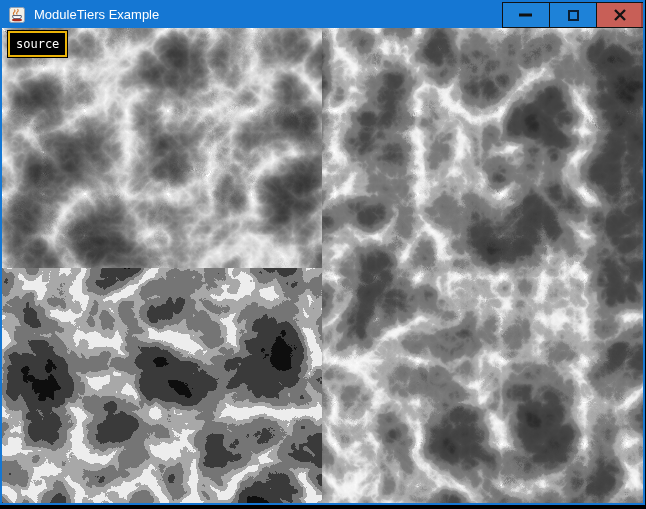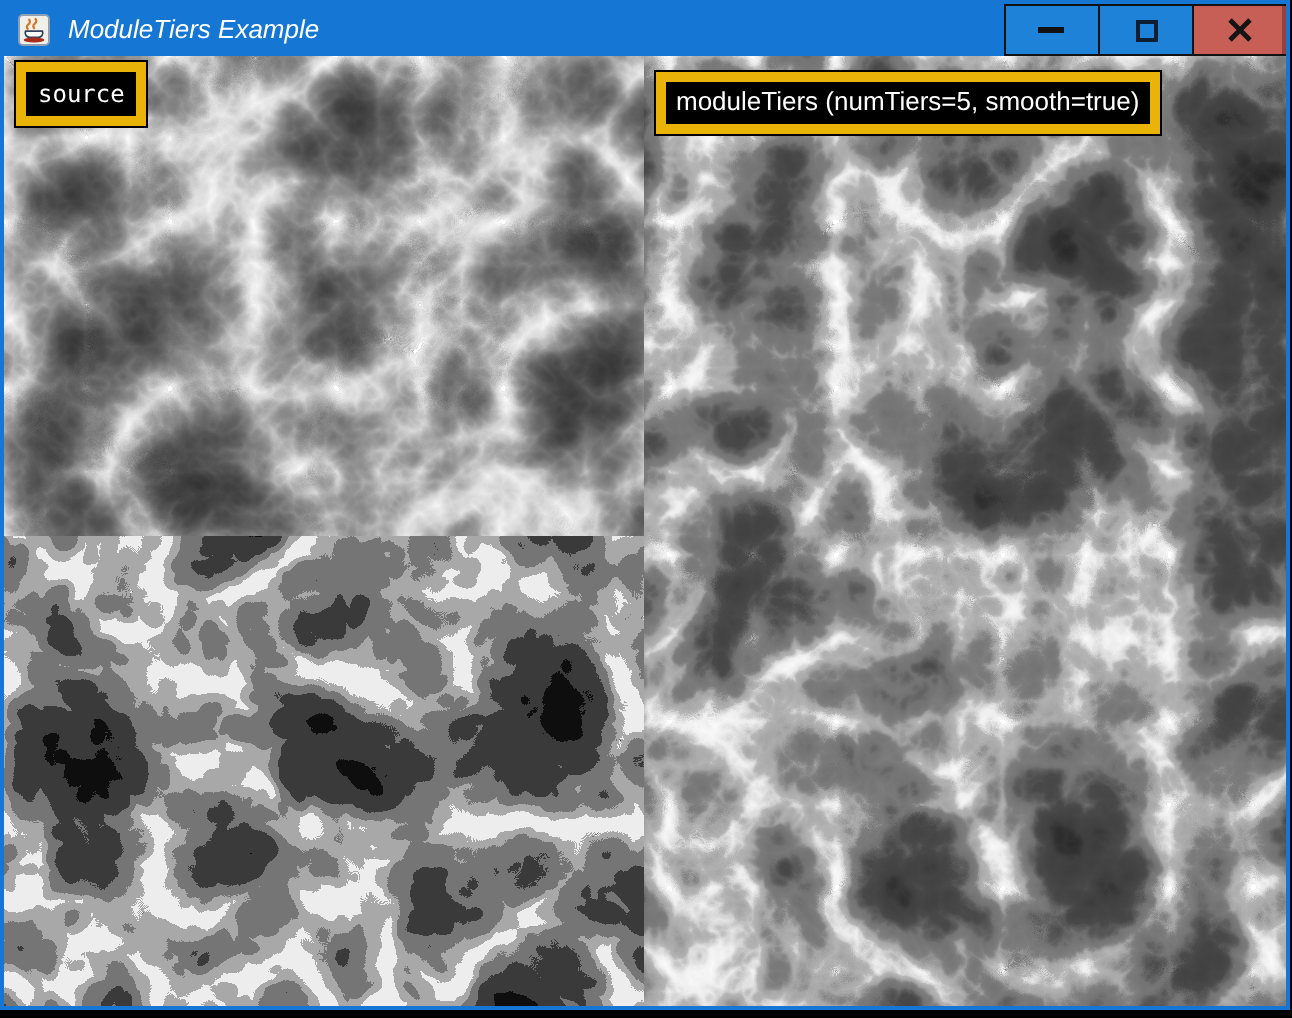--- a/index.html
+++ b/index.html
@@ -15,21 +15,20 @@
     border: 2px solid #1577d3;
     background: #7a7a7a;
   }
   
   .titlebar {
     height: 26px;
     background: #1577d3;
     display: flex;
     align-items: center;
     user-select: none;
-    font-style: italic;
   }
   .app-icon {
     width: 16px; height: 16px;
     margin-left: 7px;
     display: inline-flex;
   }
   .title-text {
     color: #ffffff;
     font-size: 13px;
     margin-left: 9px;
@@ -62,21 +61,21 @@
     position: relative;
     width: 641px; height: 475px;
     overflow: hidden;
     background: #7a7a7a;
   }
   .noise-stage { position: absolute; left: 0; top: 0; display: block; }
   .panel-label {
     position: absolute;
     background: #000;
     color: #fff;
-    border: 5px solid #eab308;
+    border: 2px solid #eab308;
     box-shadow: 0 0 0 1px #000;
     font-size: 13px;
     line-height: 16px;
     padding: 2px 5px 3px 5px;
     white-space: nowrap;
   }
   .lbl-source {
     left: 6px; top: 3px;
     font-family: "DejaVu Sans Mono", monospace;
     font-size: 12px;
@@ -166,17 +165,16 @@
         </filter>
       </defs>
 
       <rect x="0" y="0" width="320" height="240" fill="#808080" filter="url(#fSrc)"></rect>
       <rect x="320" y="0" width="321" height="475" fill="#808080" filter="url(#fSmooth)"></rect>
       <rect x="0" y="240" width="320" height="235" fill="#808080" filter="url(#fHard)"></rect>
     </svg>
 
     <div class="panel-label lbl-source">source</div>
 
-    <div class="panel-label lbl-smooth">moduleTiers (numTiers=5, smooth=true)</div>
 
 
   </div>
 </div>
 
 </body></html>

